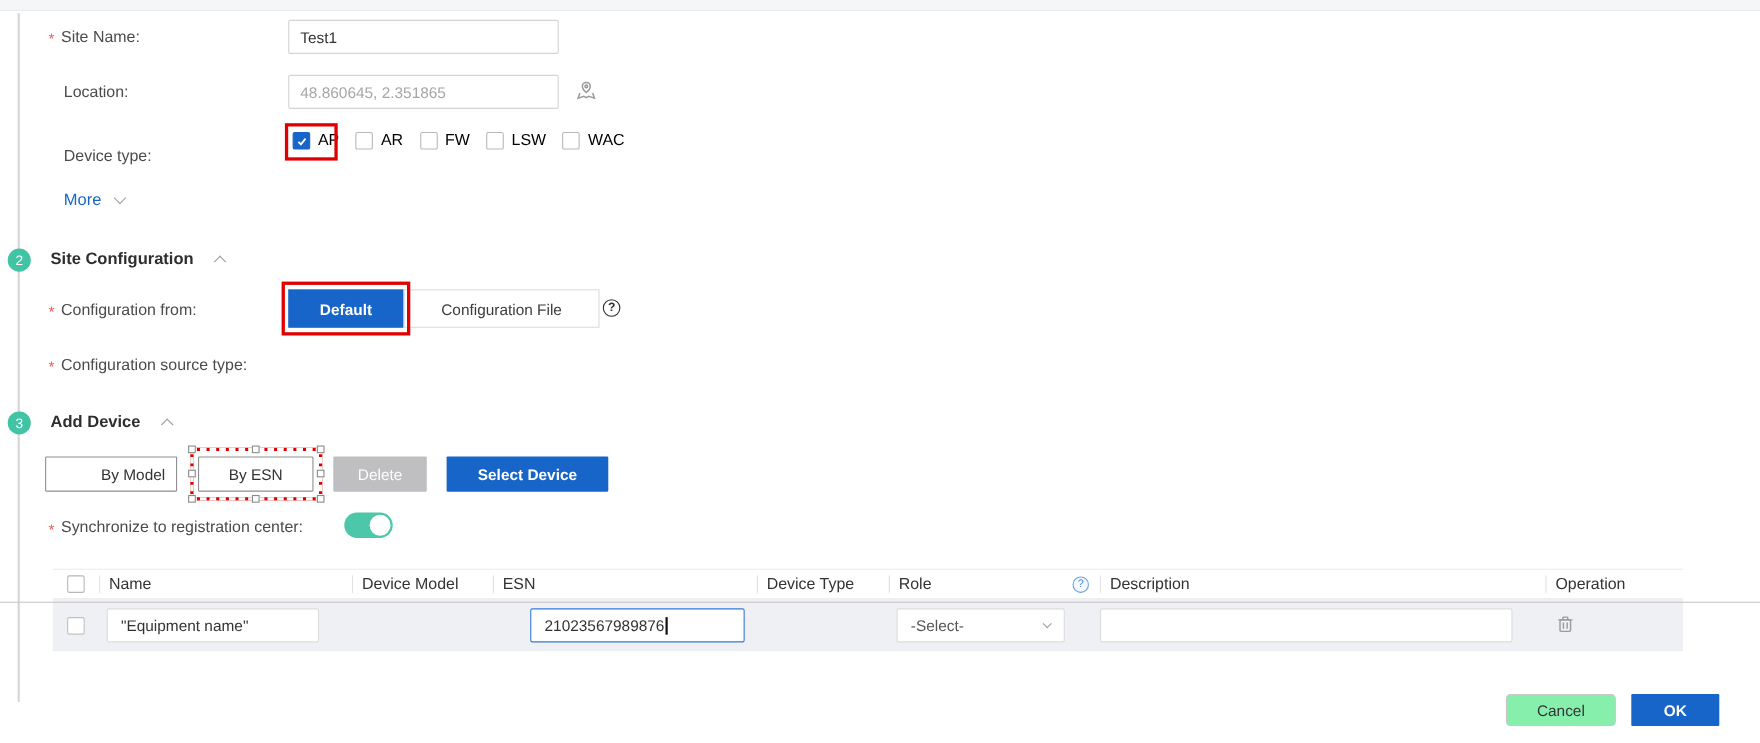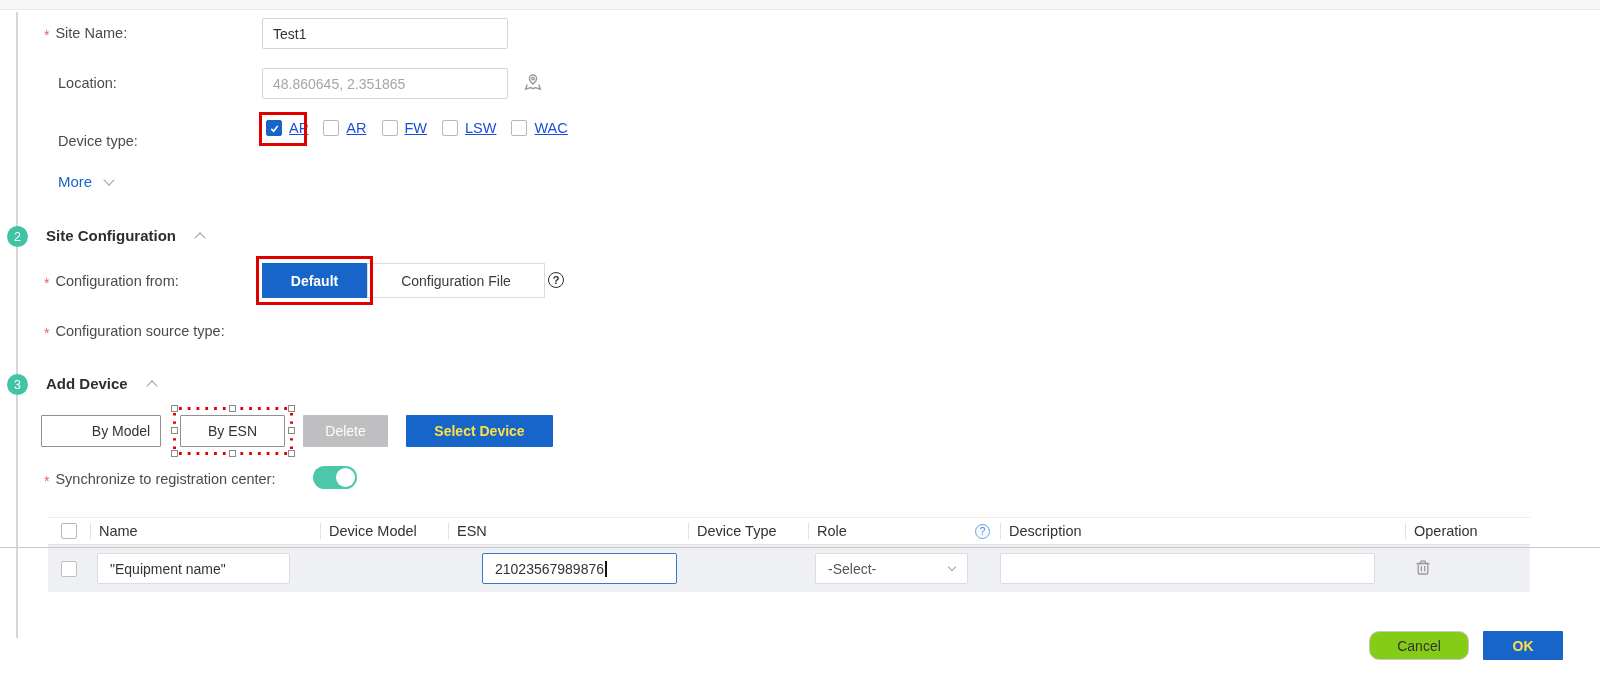--- a/index.html
+++ b/index.html
@@ -15,21 +15,21 @@
   .label { color:#4b4b4b; font-size:14.5px; white-space:nowrap; }
   .req { color:#f05b5b; font-size:14px; margin-right:6px; position:relative; top:2px; }
 
   .text-input { background:#fff; border:1px solid #d4d4d4; border-radius:2px; height:31px; font-size:14px; color:#333; padding:0 10px; font-family:"Liberation Sans", sans-serif; }
   .text-input::placeholder { color:#a6a6a6; }
 
   
   .cbx { display:inline-flex; align-items:center; gap:7px; }
   .cbx .box { width:16px; height:16px; border:1px solid #b8b8b8; border-radius:2px; background:#fff; display:inline-flex; align-items:center; justify-content:center; }
   .cbx.checked .box { background:#1765c8; border-color:#1765c8; }
-  .cbx .lbl { color:#1d4ed8; font-size:14.5px;text-decoration:underline; }
+  .cbx .lbl { color:#000000; font-size:14.5px; }
 
   
   .step-badge { width:21px; height:21px; border-radius:50%; background:#41c4a4; color:#fff; font-size:12.5px; display:flex; align-items:center; justify-content:center; }
   .sec-title { font-size:15px; font-weight:bold; color:#2e2e2e; }
 
   .chev { display:inline-block; width:8px; height:8px; border-right:1.6px solid #9aa0a6; border-bottom:1.6px solid #9aa0a6; }
   .chev.down { transform:rotate(45deg); }
   .chev.up { transform:rotate(-135deg); }
 
   
@@ -37,22 +37,22 @@
   .seg.sel { background:#1765c8; color:#fff; font-weight:bold; border:none; }
   .seg.unsel { background:#fff; color:#3c3c3c; border:1px solid #dcdcdc; }
 
   .help-dark { width:16px; height:16px; border-radius:50%; border:1.6px solid #2e2e2e; color:#2e2e2e; font-size:11px; font-weight:bold; display:inline-flex; align-items:center; justify-content:center; }
   .help-blue { width:15px; height:15px; border-radius:50%; border:1.4px solid #6aa3e0; color:#4a8ad4; font-size:10px; display:inline-flex; align-items:center; justify-content:center; background:#f4f9ff; }
 
   
   .btn { display:inline-flex; align-items:center; justify-content:center; font-size:14px; border-radius:1px; cursor:pointer; }
   .btn.plain { background:#fff; border:1px solid #8f8f8f; color:#333; }
   .btn.disabled { background:#bfbfc2; color:#fdfdfd; border:none; }
-  .btn.primary { background:#1765c8; color:#fde047; font-weight:bold; border:none; }
-  .btn.footer-plain { background:#84cc16; border:1px solid #c8c8c8; color:#333; border-radius:10px; }
+  .btn.primary { background:#1765c8; color:#ffffff; font-weight:bold; border:none; }
+  .btn.footer-plain { background:#86efac; border:1px solid #c8c8c8; color:#333; border-radius:4px; }
 
   
   .anno { border:3px solid #e10000; background:transparent; pointer-events:none; }
   .marquee { border:3px solid #e10000; pointer-events:none; }
   .marquee::after { content:""; position:absolute; inset:-3px; border:3px dashed #ffffff; }
   .handle { position:absolute; width:7px; height:7px; background:#fff; border:1px solid #8a8a8a; z-index:3; }
 
   
   .toggle { width:44px; height:23px; border-radius:12px; background:#4cc7a9; position:relative; cursor:pointer; }
   .toggle .knob { position:absolute; right:2px; top:2px; width:19px; height:19px; border-radius:50%; background:#fff; }

